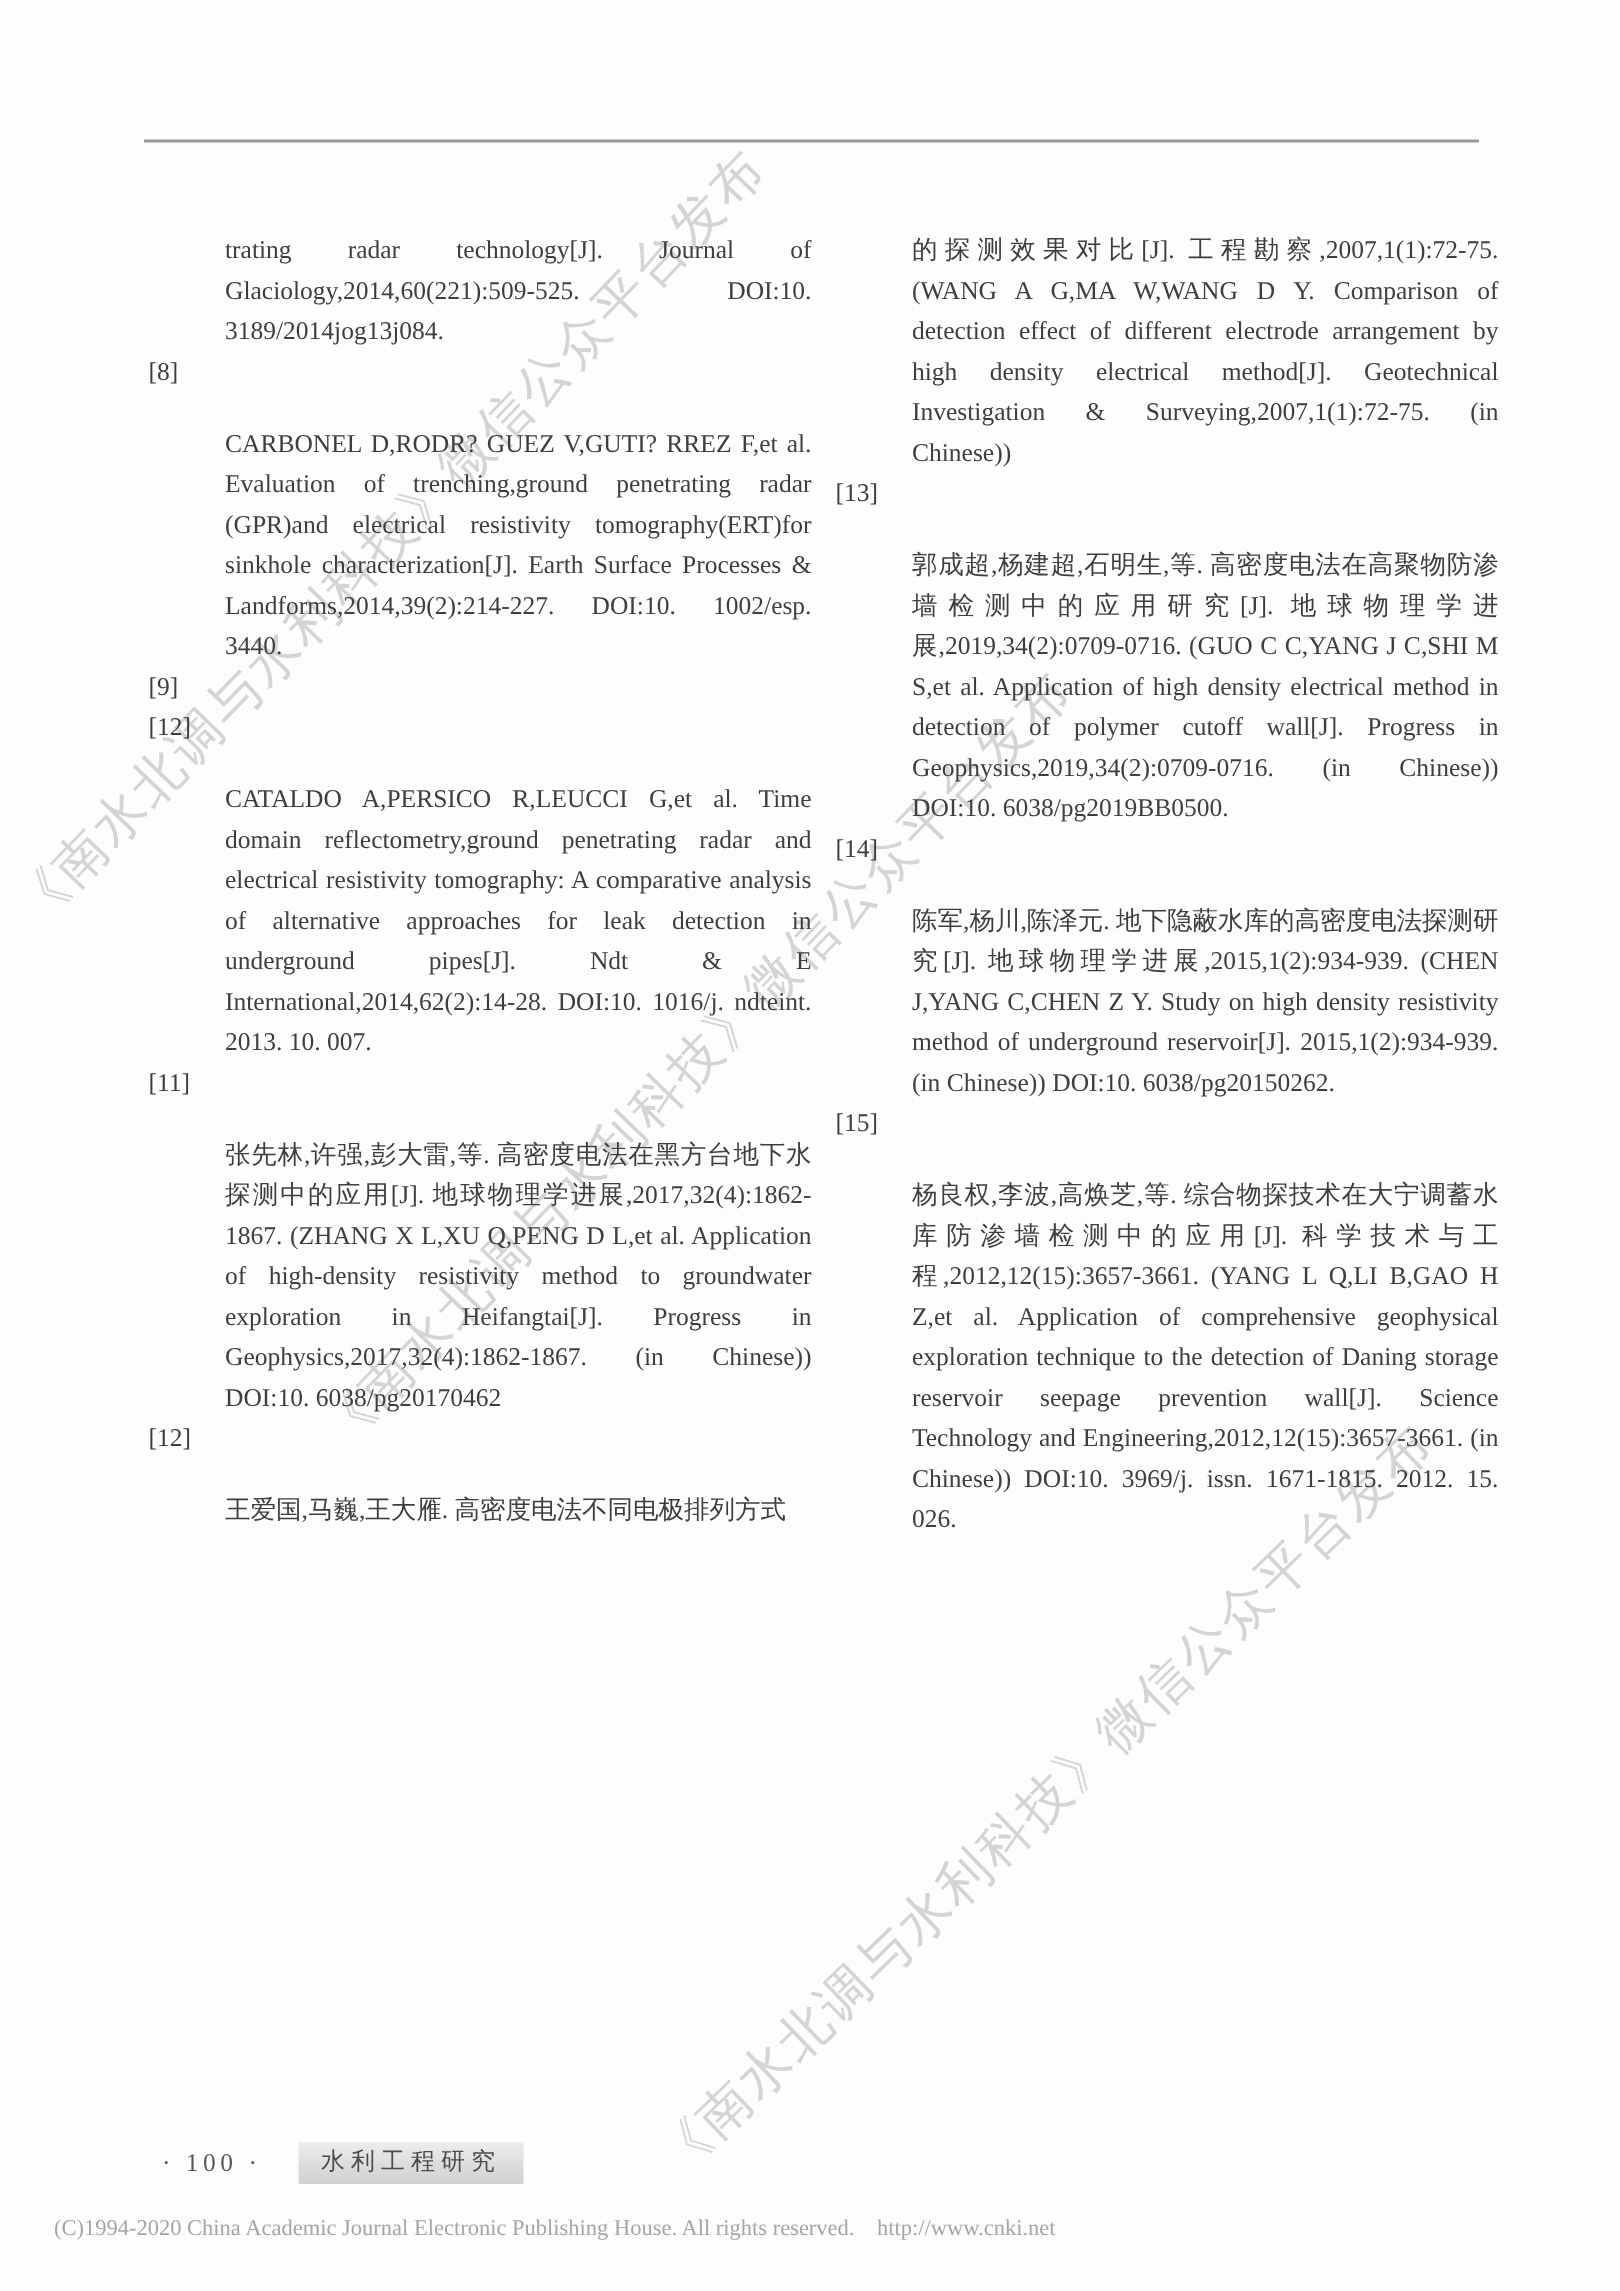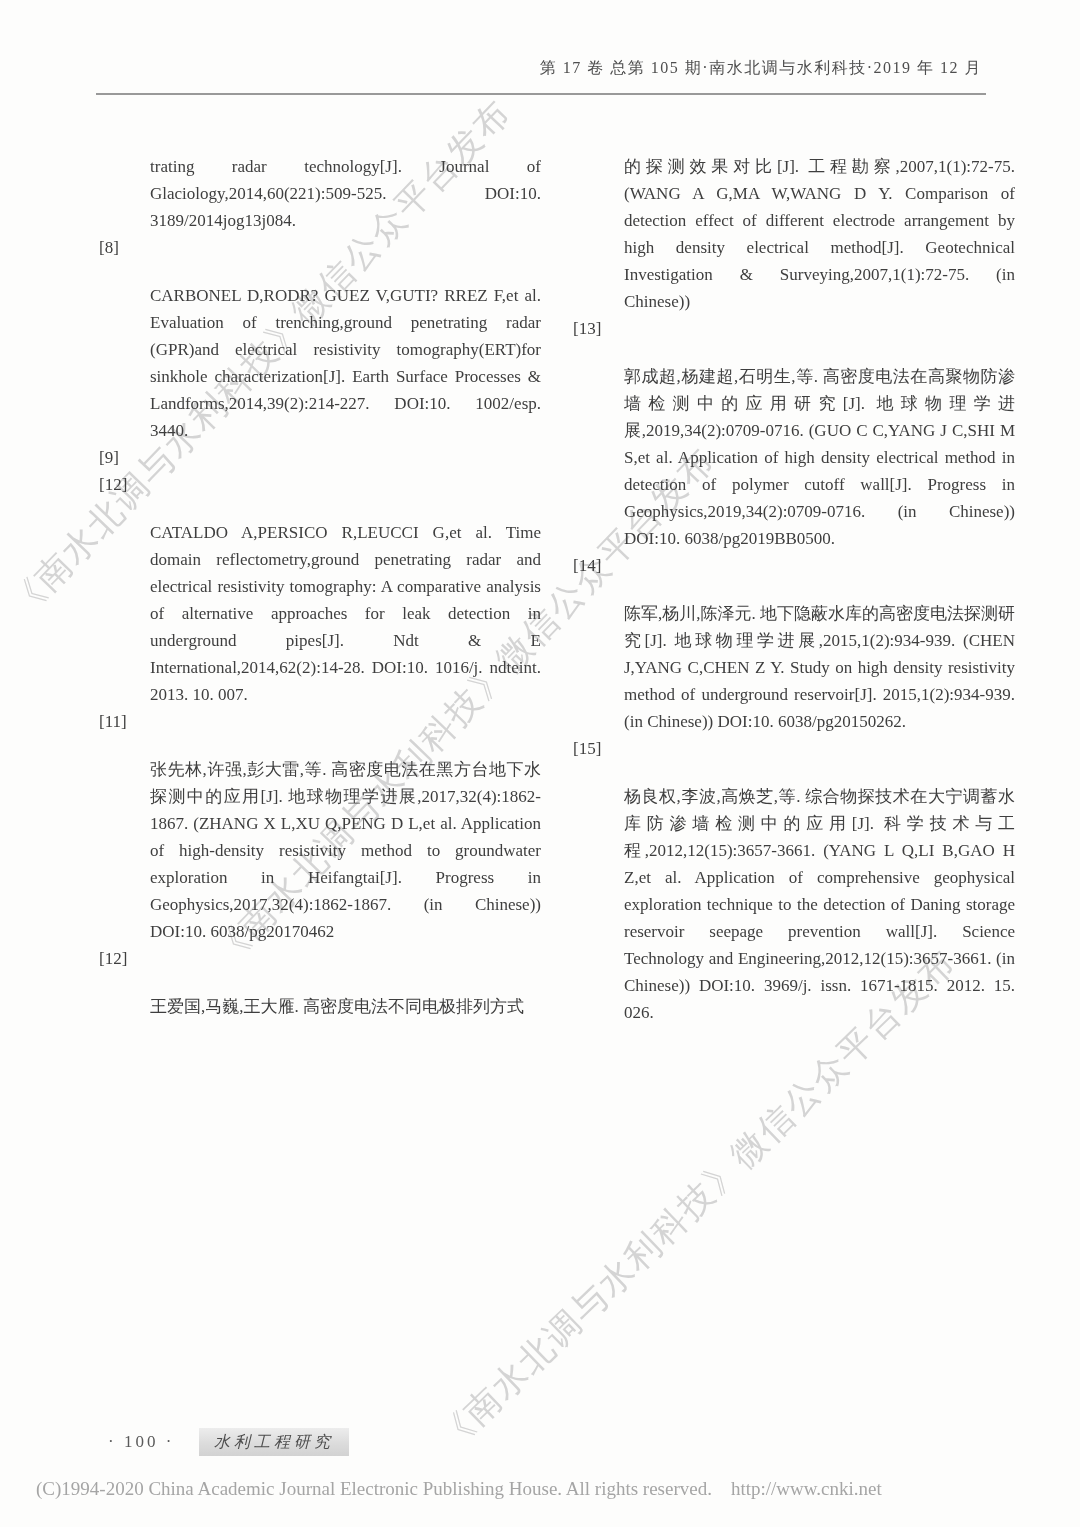--- a/index.html
+++ b/index.html
@@ -16,21 +16,21 @@
   }
   .rule {
     position:absolute; top:93px; left:96px; width:890px; height:2px;
     background:#999999;
   }
   .col {
     position:absolute; top:105px; width:442px;
     font-size:17px; line-height:27px;
   }
   .col-left  { left:99px; }
-  .col-right { left:573px; }
+  .col-right { left:557px; }
   .ref { display:flex; }
   .ref-num  { flex:0 0 51px; }
   .ref-body { flex:1; text-align:justify;margin-top:48px; }
   .watermark {
     position:absolute; font-size:35px; color:#d4d4d4;
     letter-spacing:2px; white-space:nowrap;
     transform-origin:0 50%;
     font-family:"DejaVu Sans","Liberation Sans",sans-serif;
     pointer-events:none;
   }
@@ -38,34 +38,33 @@
   .wm-b { left:220px; top:936px;  transform:rotate(-46deg); }
   .wm-c { left:444px; top:1421px; transform:rotate(-44deg); }
   .page-num {
     position:absolute; left:108px; top:1432px;
     font-size:17px; color:#5a5a5a; letter-spacing:3px; white-space:nowrap;
   }
   .section-box {
     position:absolute; left:199px; top:1428px; width:150px; height:28px;
     background:linear-gradient(180deg,#ededed 0%,#dcdcdc 55%,#d2d2d2 100%);
     text-align:center; line-height:28px;
-    font-size:16px; color:#4c4c4c; letter-spacing:4px;font-style:italic;
+    font-size:16px; color:#4c4c4c; letter-spacing:4px;
   }
   .copyright {
     position:absolute; left:36px; top:1478px;
-    font-size:19px; color:#a5a5a5; white-space:pre;
+    font-size:15px; color:#a5a5a5; white-space:pre;
     font-family:"Liberation Serif","DejaVu Serif",serif;
   }
 </style>
 </head>
 <body>
 
 <div class="page">
 
-  <div class="header">第 17 卷 总第 105 期·南水北调与水利科技·2019 年 12 月</div>
   <div class="rule"></div>
 
   <div class="watermark wm-a">《南水北调与水利科技》微信公众平台发布</div>
   <div class="watermark wm-b">《南水北调与水利科技》微信公众平台发布</div>
   <div class="watermark wm-c">《南水北调与水利科技》微信公众平台发布</div>
 
   <div class="col col-left">
     <div class="ref">
       <span class="ref-num"></span>
       <div class="ref-body">trating radar technology[J]. Journal of Glaciology,2014,60(221):509-525. DOI:10. 3189/2014jog13j084.</div>

